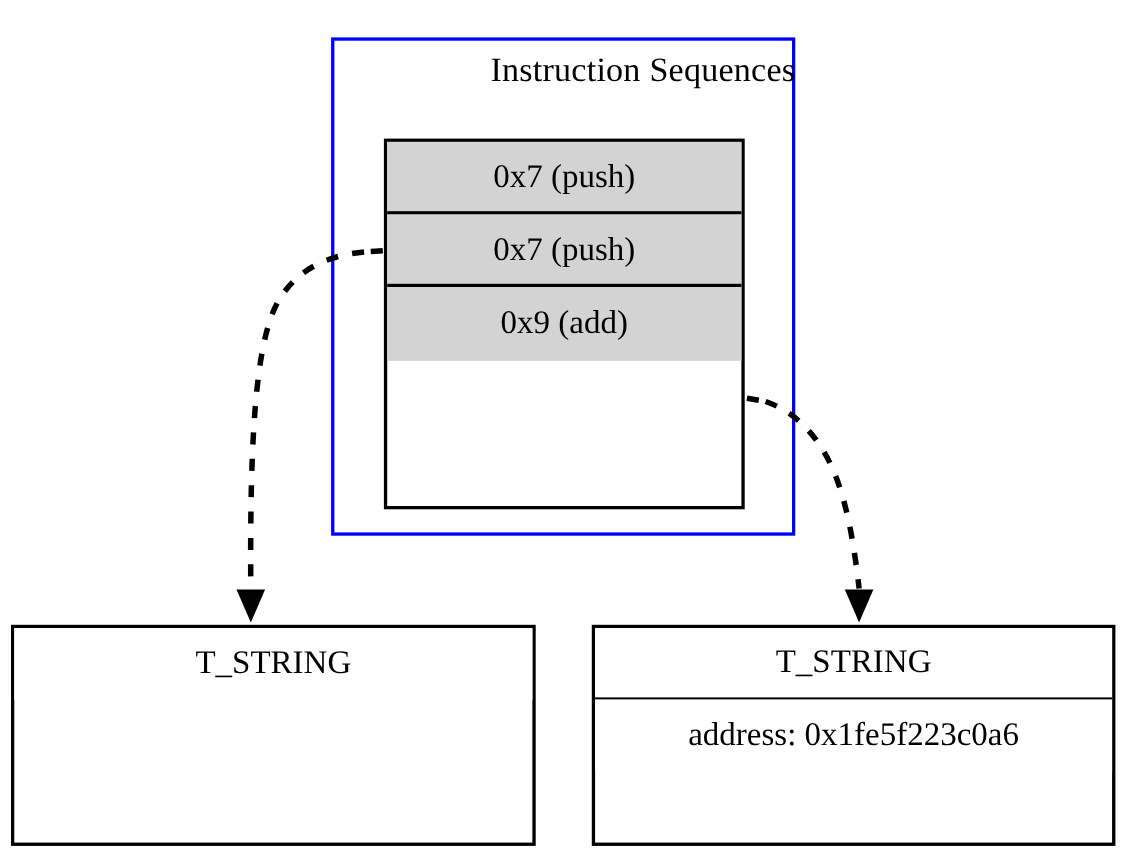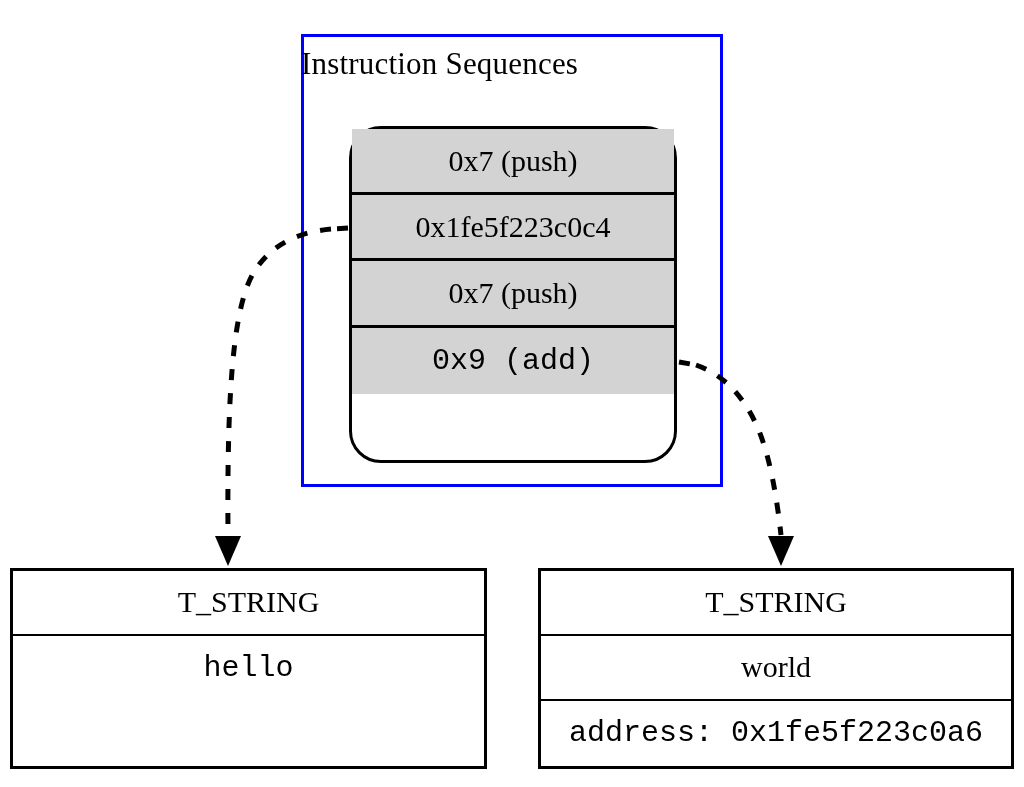--- a/index.html
+++ b/index.html
@@ -33,54 +33,53 @@
     height: 453px;
     border: 3px solid #0000ff;
     box-sizing: border-box;
     background: transparent;
   }
   .cluster-title {
     position: absolute;
     left: 301px;
     top: 42px;
     width: 422px;
-    text-align: left;
+    text-align: right;
     font-size: 31px;
     line-height: 44px;
     letter-spacing: .2px;
     white-space: nowrap;
   }
 
   
   .record-table {
     position: absolute;
     border: 3px solid #000000;
     box-sizing: border-box;
     background: #ffffff;
   }
   .record-table.instructions {
     left: 349px;
     top: 126px;
     width: 328px;
     height: 337px;
-    border-radius: 32px;
   }
   .record-row {
     box-sizing: border-box;
     width: 100%;
     height: 20%;
     display: flex;
     align-items: center;
     justify-content: center;
     border-bottom: 3px solid #000000;
     font-size: 30px;
     line-height: 1;
     white-space: nowrap;
   }
-  .record-row:last-child { border-bottom: none; font-family: Liberation Mono, monospace; }
+  .record-row:last-child { border-bottom: none; }
   .record-table.instructions .record-row { background: #d3d3d3; }
 
   
   .record-table.leaf-left {
     left: 10px;
     top: 568px;
     width: 477px;
     height: 201px;
   }
   .record-table.leaf-right {
@@ -110,33 +109,30 @@
 </head>
 <body>
 
 <div id="canvas">
 
   <div class="cluster"></div>
   <div class="cluster-title">Instruction Sequences</div>
 
   <div class="record-table instructions">
     <div class="record-row">0x7 (push)</div>
-    <div class="record-row">0x1fe5f223c0c4</div>
     <div class="record-row">0x7 (push)</div>
     <div class="record-row">0x9 (add)</div>
   </div>
 
   <div class="record-table leaf-left">
     <div class="record-row">T_STRING</div>
-    <div class="record-row">hello</div>
   </div>
 
   <div class="record-table leaf-right">
     <div class="record-row">T_STRING</div>
-    <div class="record-row">world</div>
     <div class="record-row">address: 0x1fe5f223c0a6</div>
   </div>
 
   <svg id="edges" viewBox="0 0 1024 787">
 
     <path d="M 348 228 L 331 229" fill="none" stroke="#000000" stroke-width="5" stroke-dasharray="11,13" stroke-linecap="butt"></path>
     <path d="M 331 229 C 300 232 272 243 254 272 C 232 308 227 400 228 535" fill="none" stroke="#000000" stroke-width="5" stroke-dasharray="11,13" stroke-linecap="butt"></path>
     <polygon points="215,536 241,536 228,566" fill="#000000"></polygon>
 
     <path d="M 679 362 L 696 365" fill="none" stroke="#000000" stroke-width="5" stroke-dasharray="11,13" stroke-linecap="butt"></path>

